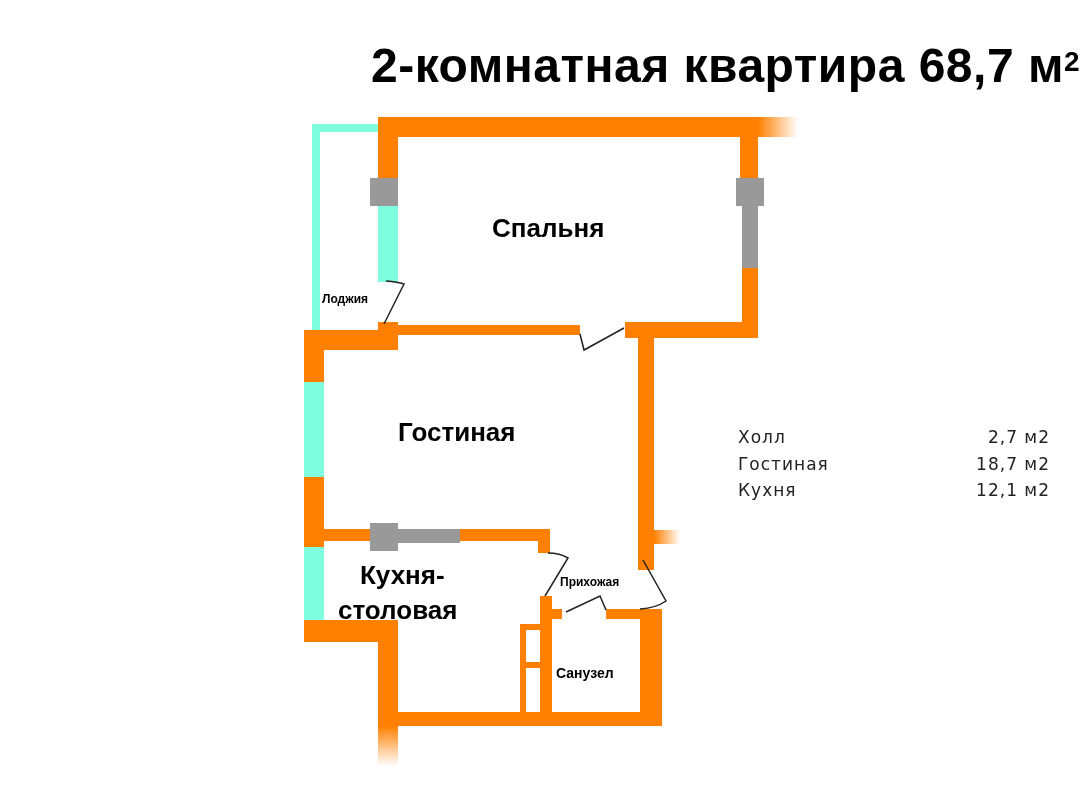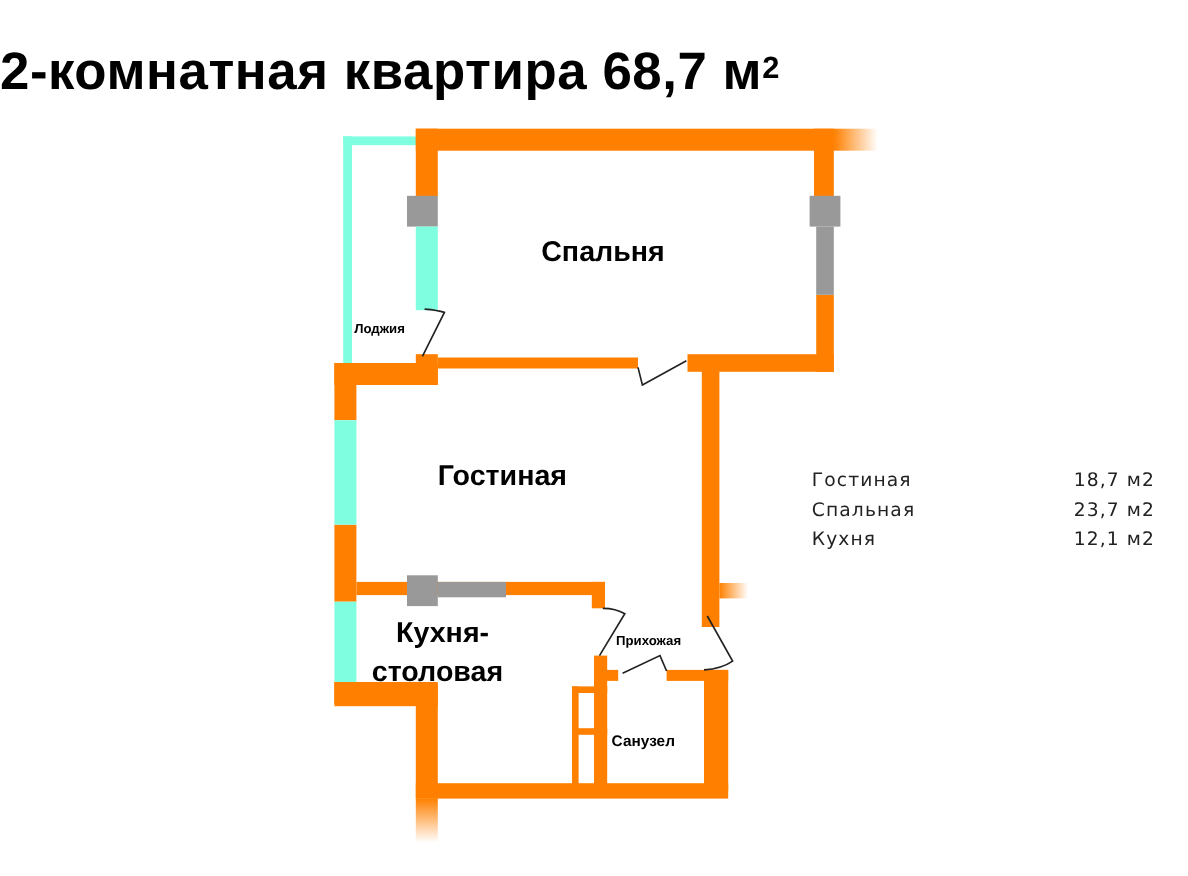--- a/index.html
+++ b/index.html
@@ -1,18 +1,18 @@
 <!DOCTYPE html>
 <html><head>
 <meta charset="utf-8">
 <style>
   html, body { margin: 0; padding: 0; background: #ffffff; }
   body { width: 1080px; height: 796px; position: relative; overflow: hidden;
          font-family: "Liberation Sans", sans-serif; }
-  .title { position: absolute; left: 0; top: 36px; width: 1080px; text-align: left;
+  .title { position: absolute; left: 0; top: 36px; width: 1080px; text-align: right;
            font-family: "Liberation Sans", sans-serif; font-weight: bold; font-size: 48px;
            color: #000; letter-spacing: 0.5px; line-height: 60px; }
   .title sup { font-size: 28px; vertical-align: top; position: relative; top: -4px; }
   svg.plan { position: absolute; left: 0; top: 0; }
   .room-label { font-family: "Liberation Sans", sans-serif; font-weight: bold; fill: #000; }
   .area-table { position: absolute; left: 738px; top: 424px; width: 312px;
                 font-family: "DejaVu Sans", sans-serif; font-size: 17px; color: #222;
                 letter-spacing: 1px; }
   .area-row { display: flex; justify-content: space-between; height: 26.5px; line-height: 26.5px; }
   .area-name { text-align: left; }
@@ -120,24 +120,24 @@
   <text class="room-label" x="398" y="441" font-size="26">Гостиная</text>
   <text class="room-label" x="322" y="303" font-size="12">Лоджия</text>
   <text class="room-label" x="360" y="584" font-size="26">Кухня-</text>
   <text class="room-label" x="338" y="619" font-size="26">столовая</text>
   <text class="room-label" x="560" y="586" font-size="12">Прихожая</text>
   <text class="room-label" x="556" y="678" font-size="14">Санузел</text>
 </svg>
 
 <div class="area-table">
   <div class="area-row">
+    <span class="area-name">Холл</span>
+    <span class="area-val">2,7 м2</span>
+  </div>
+  <div class="area-row">
     <span class="area-name">Гостиная</span>
     <span class="area-val">18,7 м2</span>
-  </div>
-  <div class="area-row">
-    <span class="area-name">Спальная</span>
-    <span class="area-val">23,7 м2</span>
   </div>
   <div class="area-row">
     <span class="area-name">Кухня</span>
     <span class="area-val">12,1 м2</span>
   </div>
 </div>
 
 </body></html>

